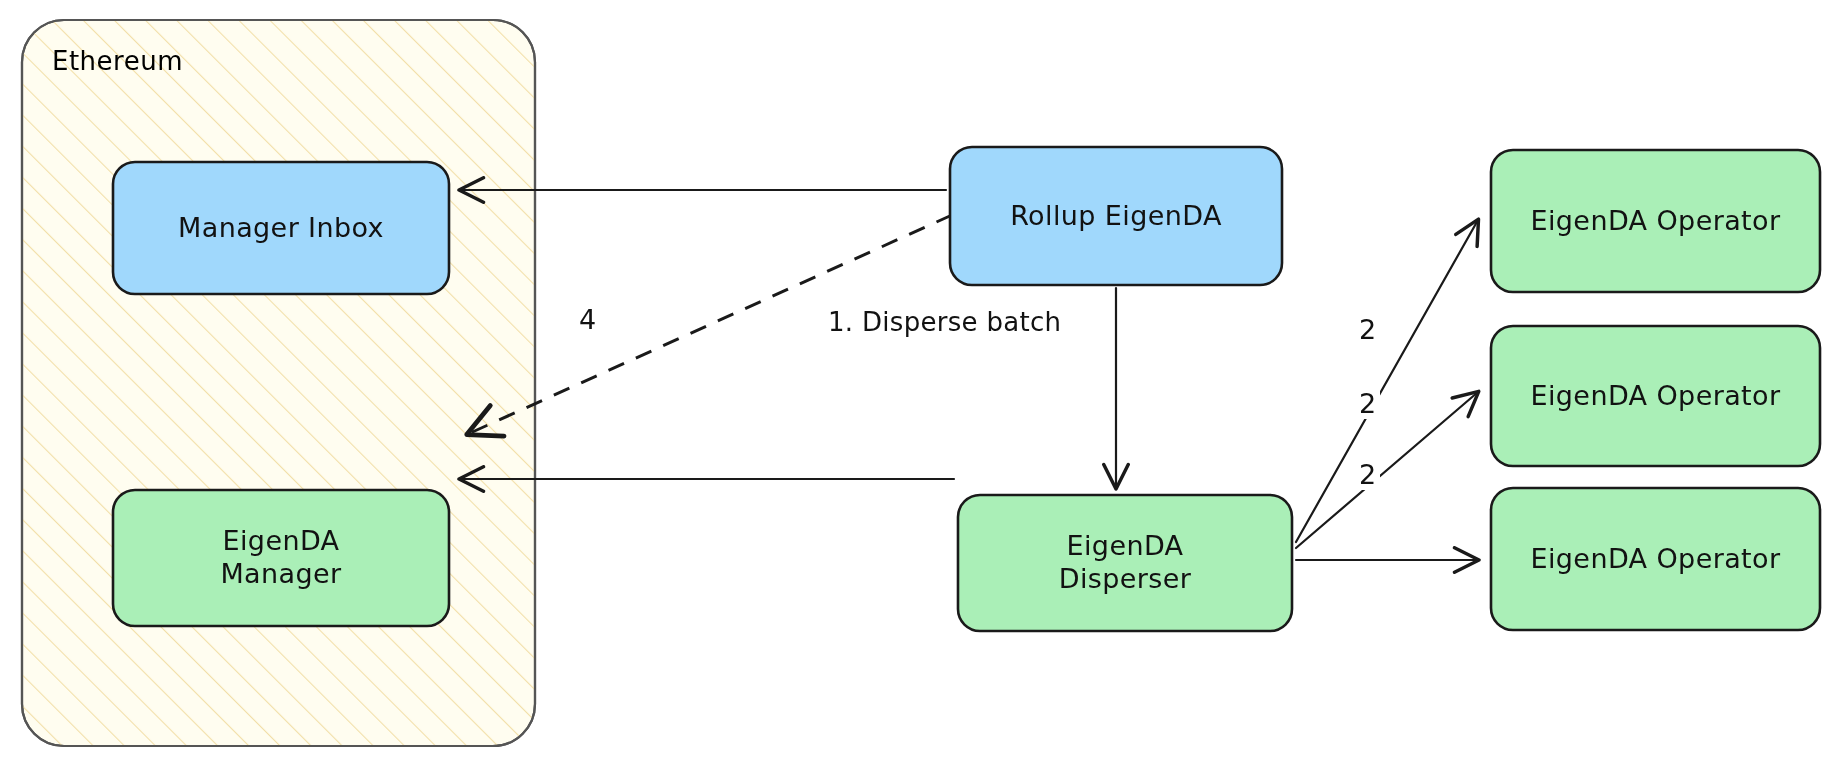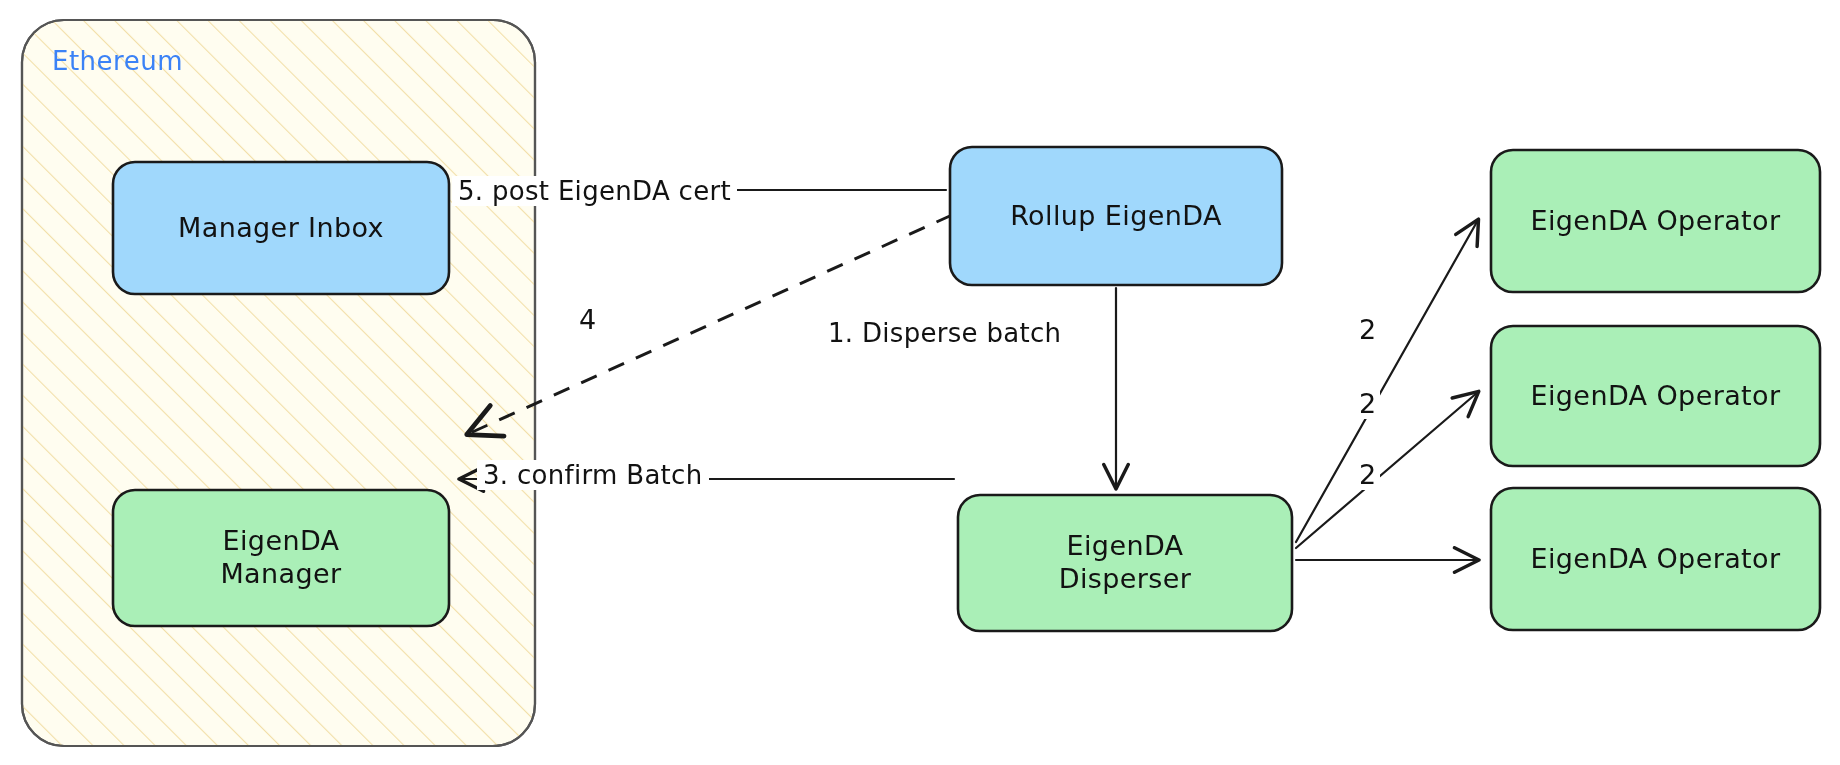--- a/index.html
+++ b/index.html
@@ -54,21 +54,21 @@
     font-size: 27px;
     padding: 0 4px;
   }
   .edge-label.nobg {
     background: transparent;
   }
   .group-title {
     position: absolute;
     font-family: "DejaVu Sans", sans-serif;
     font-size: 26px;
-    color: #3b82f6;
+    color: #000000;
     letter-spacing: 0.5px;
   }
 </style>
 </head>
 <body>
 
 <div id="stage">
 
   <svg class="layer" viewBox="0 0 1840 765">
     <defs>
@@ -143,27 +143,25 @@
 
   <div class="node-label" style="left:958px; top:495px; width:334px; height:136px;">EigenDA
 Disperser</div>
 
   <div class="node-label" style="left:1491px; top:150px; width:329px; height:142px;">EigenDA Operator</div>
 
   <div class="node-label" style="left:1491px; top:326px; width:329px; height:140px;">EigenDA Operator</div>
 
   <div class="node-label" style="left:1491px; top:488px; width:329px; height:142px;">EigenDA Operator</div>
 
-  <div class="edge-label" style="left:452px; top:176px;">5. post EigenDA cert</div>
 
   <div class="edge-label num nobg" style="left:575px; top:304px;">4</div>
 
-  <div class="edge-label" style="left:822px; top:318px;">1. Disperse batch</div>
+  <div class="edge-label" style="left:822px; top:307px;">1. Disperse batch</div>
 
-  <div class="edge-label" style="left:477px; top:460px;">3. confirm Batch</div>
 
   <div class="edge-label num" style="left:1355px; top:314px;">2</div>
 
   <div class="edge-label num" style="left:1355px; top:388px;">2</div>
 
   <div class="edge-label num" style="left:1355px; top:459px;">2</div>
 
 </div>
 
 </body></html>

